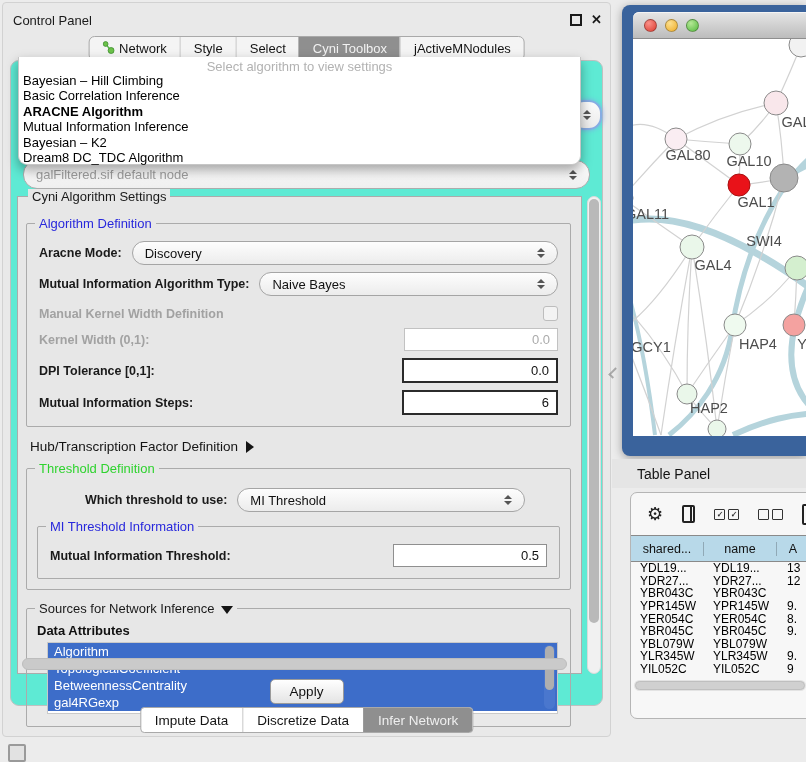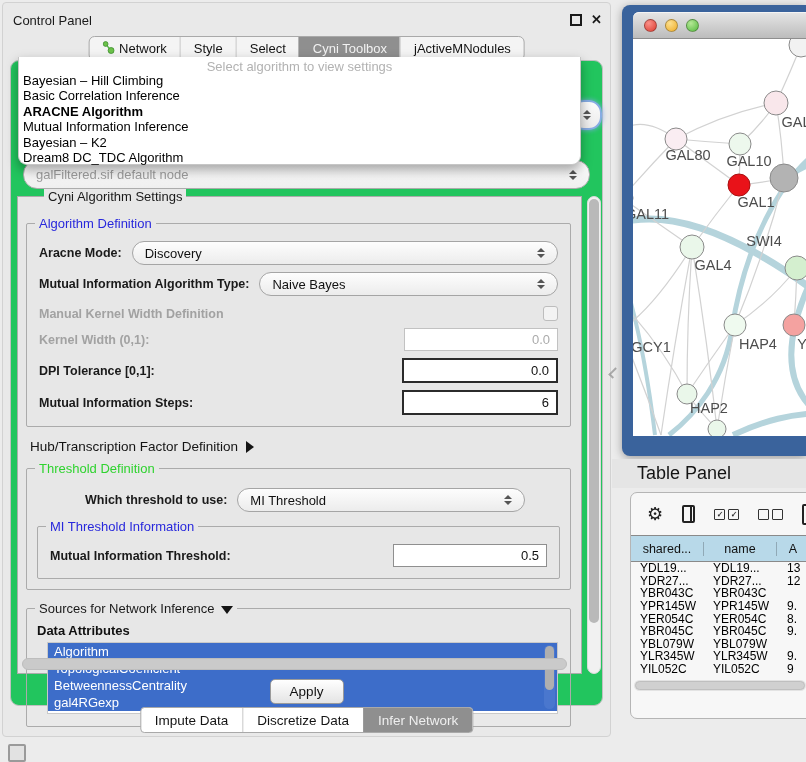--- a/index.html
+++ b/index.html
@@ -18,21 +18,21 @@
   
   .cp-tabs{position:absolute;top:33px;left:50%;transform:translateX(-50%);display:flex;height:23px;
     border:1px solid #A9A9A9;border-radius:6px;overflow:hidden;background:#F4F4F4;}
   .cp-tab{display:flex;align-items:center;padding:0 13px;font-size:13px;color:#141414;border-left:1px solid #C8C8C8;white-space:nowrap;}
   .cp-tab:first-child{border-left:none;}
   .cp-tab.selected{background:#8F8F8F;color:#F2F2F2;border-left-color:#8F8F8F;}
   .cp-tab .net-ico{margin-right:5px;}
 
   
   .cp-main{position:absolute;left:7px;top:57px;width:591px;height:644px;
-    background:#22c55e;border:1px solid #C0C0C0;border-radius:9px;}
+    background:#5eead4;border:1px solid #C0C0C0;border-radius:9px;}
 
   
   .combo-focus{position:absolute;top:39px;right:0px;width:27px;height:26px;border-radius:13px;
     border:2px solid #86ACE3;box-shadow:0 0 5px #7FA9E6;background:linear-gradient(#FBFBFB,#ECECEC);
     display:flex;align-items:center;justify-content:center;z-index:5;}
   
   .combo-table{position:absolute;left:12px;right:12px;top:99px;height:27px;border-radius:14px;
     border:1px solid #ACACAC;background:linear-gradient(#FDFDFD,#EFEFEF);display:flex;align-items:center;
     padding:0 12px;font-size:13px;color:#9D9D9D;z-index:5;}
 
@@ -47,21 +47,21 @@
     border:1px solid #ABABAB;background:#E7E7E7;box-sizing:border-box;}
   .settings-vscroll{position:absolute;left:576px;top:135px;width:14px;height:478px;
     background:#F1F1F1;border:1px solid #DADADA;border-radius:7px;box-sizing:border-box;}
   .settings-vscroll .thumb{position:absolute;left:1px;top:2px;width:10px;height:424px;background:#B9B9B9;border-radius:6px;}
 
   .grp{position:relative;border:1px solid #ABABAB;border-radius:2px;}
   .grp-legend{position:absolute;top:-8px;left:8px;background:#E7E7E7;padding:0 4px;font-size:13px;white-space:nowrap;}
   .legend-black{color:#1A1A1A;}
   .legend-blue{color:#2828DC;}
   .legend-green{color:#2FD32F;}
-  .settings-legend{position:absolute;top:-8px;left:26px;background:#E7E7E7;padding:0 4px;font-size:13px;color:#1A1A1A;z-index:2;}
+  .settings-legend{position:absolute;top:-8px;left:10px;background:#E7E7E7;padding:0 4px;font-size:13px;color:#1A1A1A;z-index:2;}
 
   .ctl-row{display:flex;align-items:center;margin:7px 10px;}
   .lbl{font-size:12.5px;font-weight:bold;color:#1A1A1A;white-space:nowrap;margin-right:10px;}
   .lbl.disabled{color:#A2A2A2;}
   .combo{flex:1;height:24px;border:1px solid #A5A5A5;border-radius:12px;
     background:linear-gradient(#FDFDFD,#ECECEC);display:flex;align-items:center;
     padding:0 12px;font-size:13px;color:#111;box-sizing:border-box;}
   .combo.fixed{flex:none;width:288px;gap:23px;}
   .field{width:138px;height:21px;background:#FFF;display:flex;align-items:center;justify-content:flex-end;
     padding:0 7px;font-size:13px;box-sizing:content-box;margin-left:auto;}
@@ -109,21 +109,21 @@
     border-bottom:1px solid #8E8E8E;box-shadow:inset 0 1px 0 #F4F4F4;display:flex;align-items:center;padding-left:11px;gap:8px;box-sizing:border-box;}
   .tl{width:13px;height:13px;border-radius:50%;border:1px solid rgba(0,0,0,0.3);box-sizing:border-box;}
   .tl.red{background:radial-gradient(circle at 35% 30%,#FB9189,#DC3C30);}
   .tl.yellow{background:radial-gradient(circle at 35% 30%,#FCDF8E,#EFAD27);}
   .tl.green{background:radial-gradient(circle at 35% 30%,#B5E896,#54B93E);}
   .net-canvas{position:relative;width:173px;height:397px;background:#FFF;overflow:hidden;}
   .net-canvas svg{position:absolute;left:0;top:0;}
 
   
   .table-titlebar{position:absolute;left:612px;top:459px;width:194px;height:29px;background:#E5E5E5;
-    display:flex;align-items:center;padding-left:25px;font-size:18px;color:#141414;box-sizing:border-box;}
+    display:flex;align-items:center;padding-left:25px;font-size:14px;color:#141414;box-sizing:border-box;}
   .table-panel{position:absolute;left:630px;top:492px;width:180px;height:227px;background:#F7F7F7;
     border:1px solid #B5B5B5;border-radius:7px 0 0 7px;overflow:hidden;box-sizing:border-box;}
   .tp-toolbar{height:42px;display:flex;align-items:center;padding-left:16px;gap:19px;}
   .gear{font-size:18px;color:#222;line-height:18px;}
   .ico-split{width:16px;height:14px;border:2px solid #222;border-radius:2px;position:relative;}
   .ico-split::after{content:"";position:absolute;left:6px;top:0;bottom:0;width:2px;background:#222;}
   .boxes{display:flex;gap:3px;}
   .bx{width:9px;height:9px;border:1.5px solid #333;border-radius:1px;font-size:8px;line-height:9px;text-align:center;color:#333;font-weight:bold;}
   .ico-doc{margin-left:auto;margin-right:-8px;width:18px;height:17px;border:2px solid #222;border-radius:2px;}
   .tp-header{display:flex;height:25px;background:#B8D9E9;border-top:1px solid #8A8A8A;border-bottom:1px solid #8A8A8A;align-items:center;font-size:12.5px;color:#111;}

